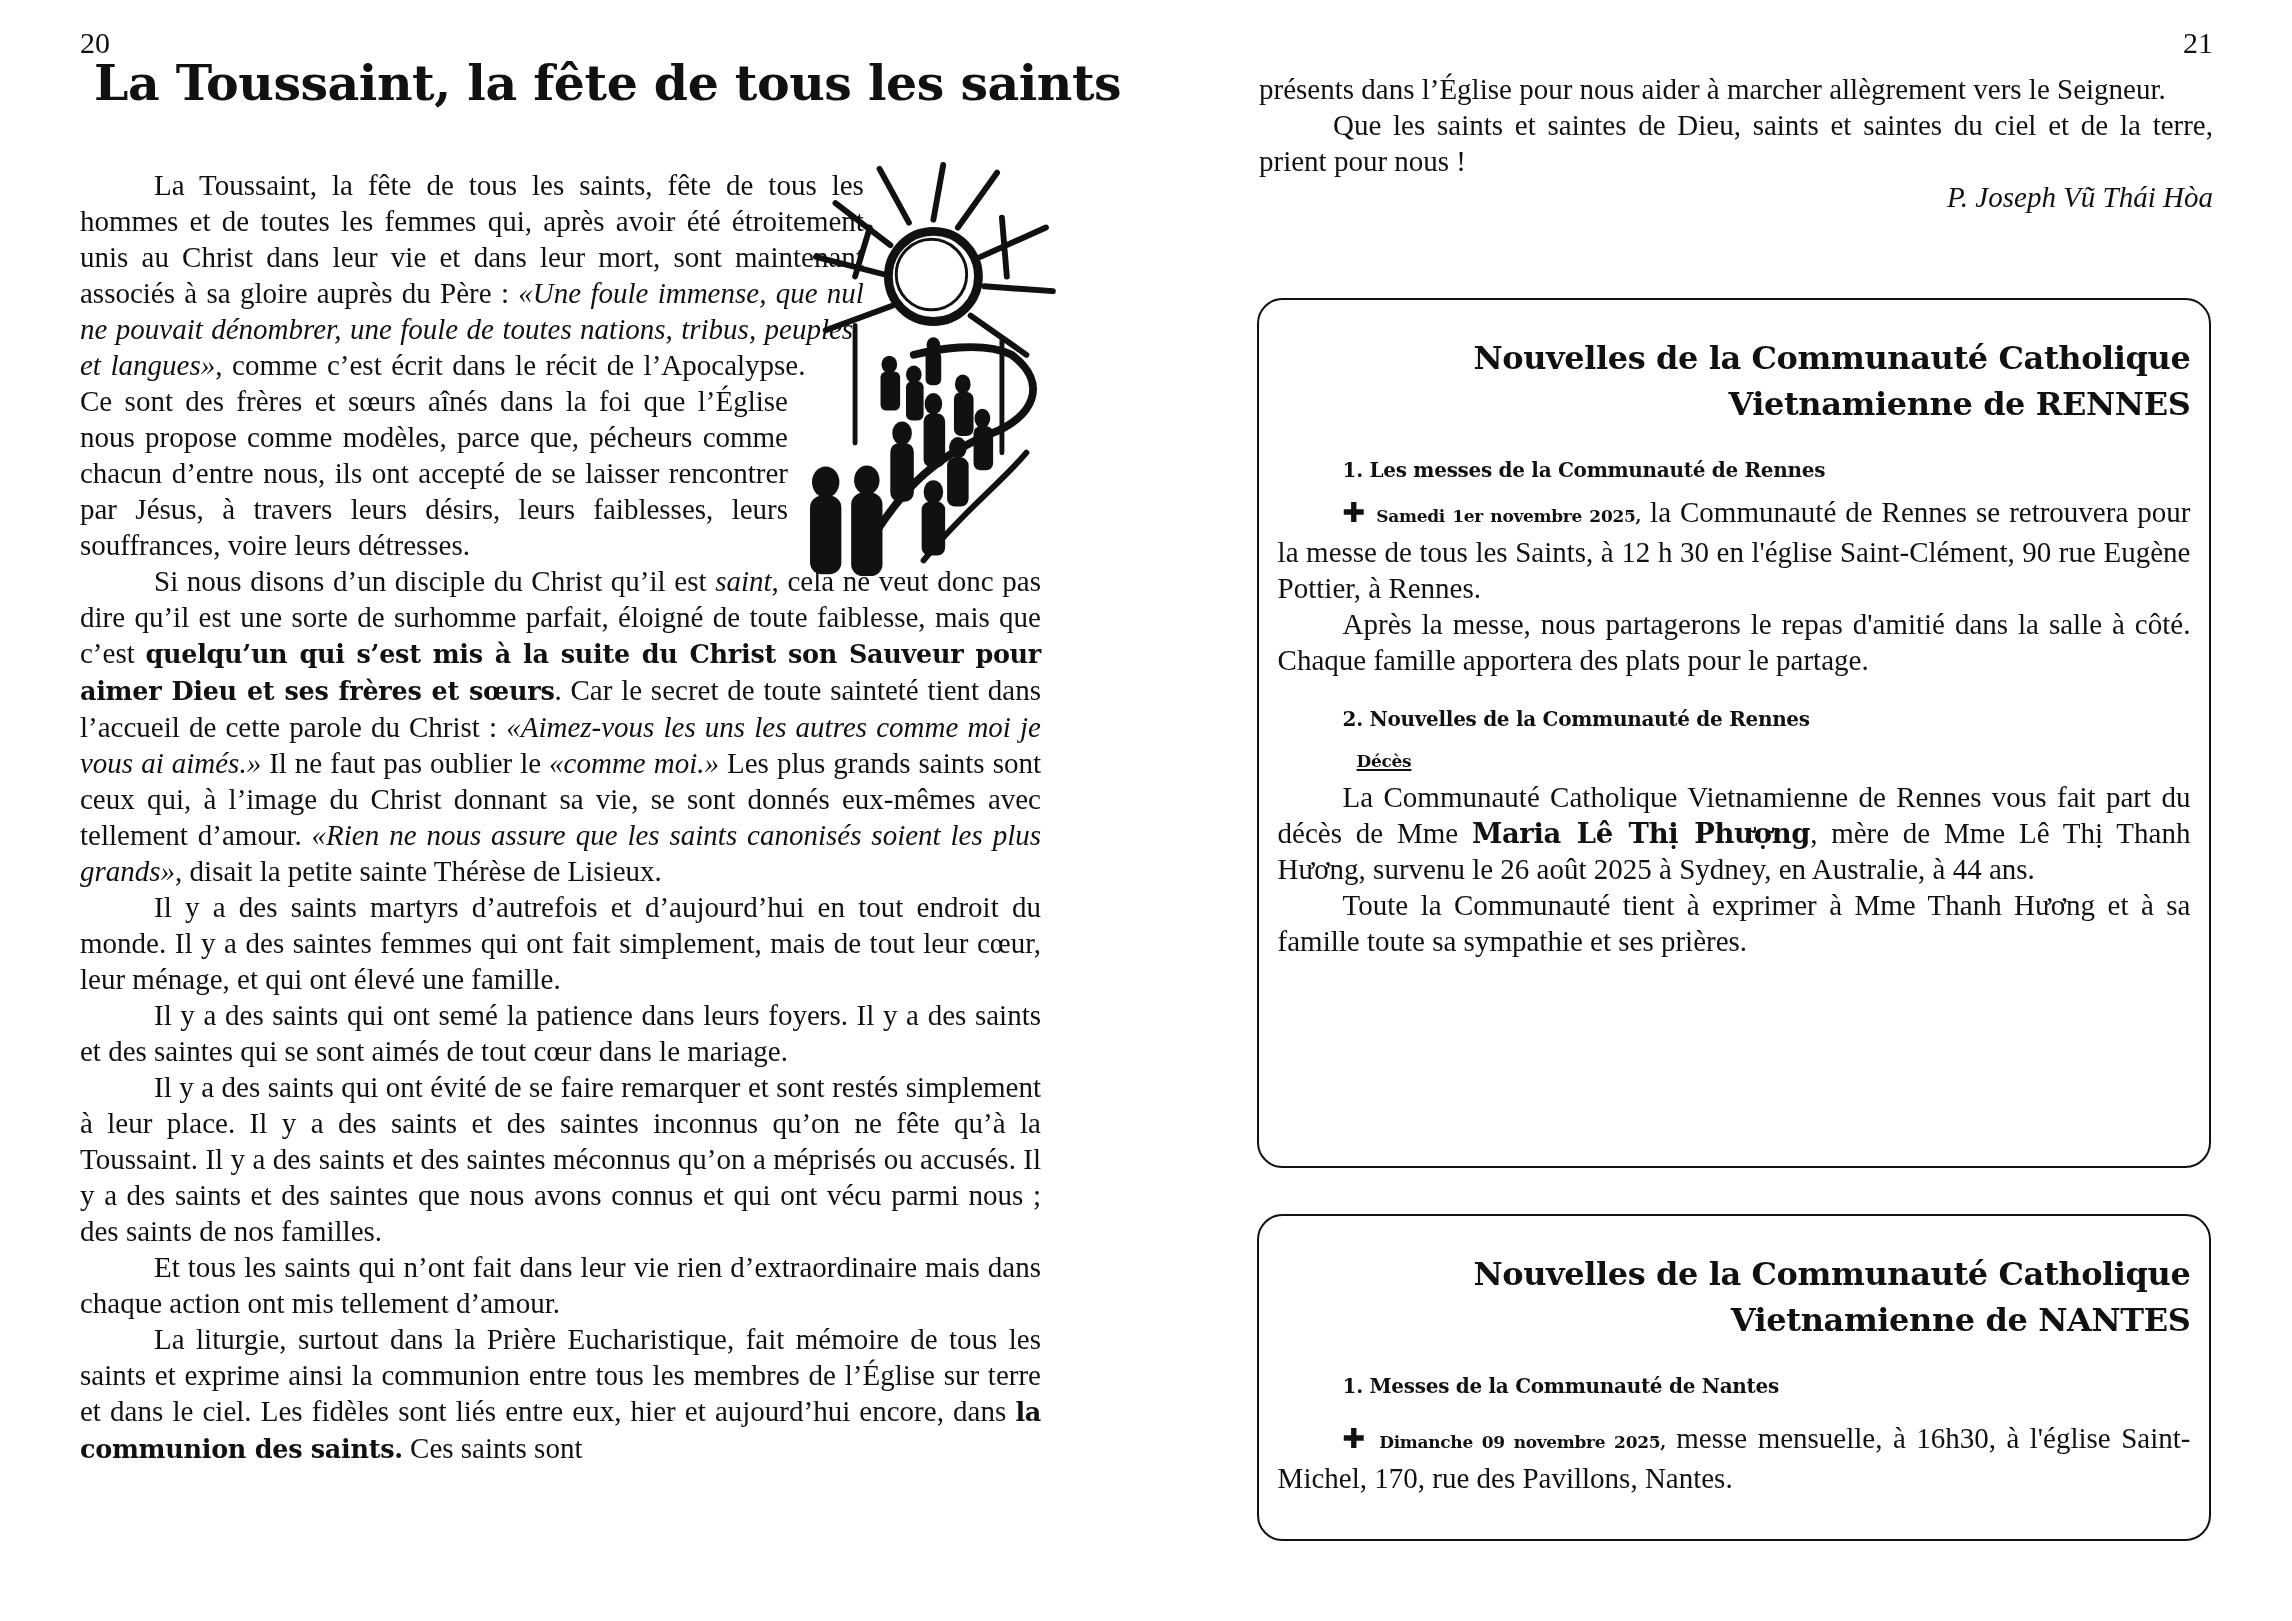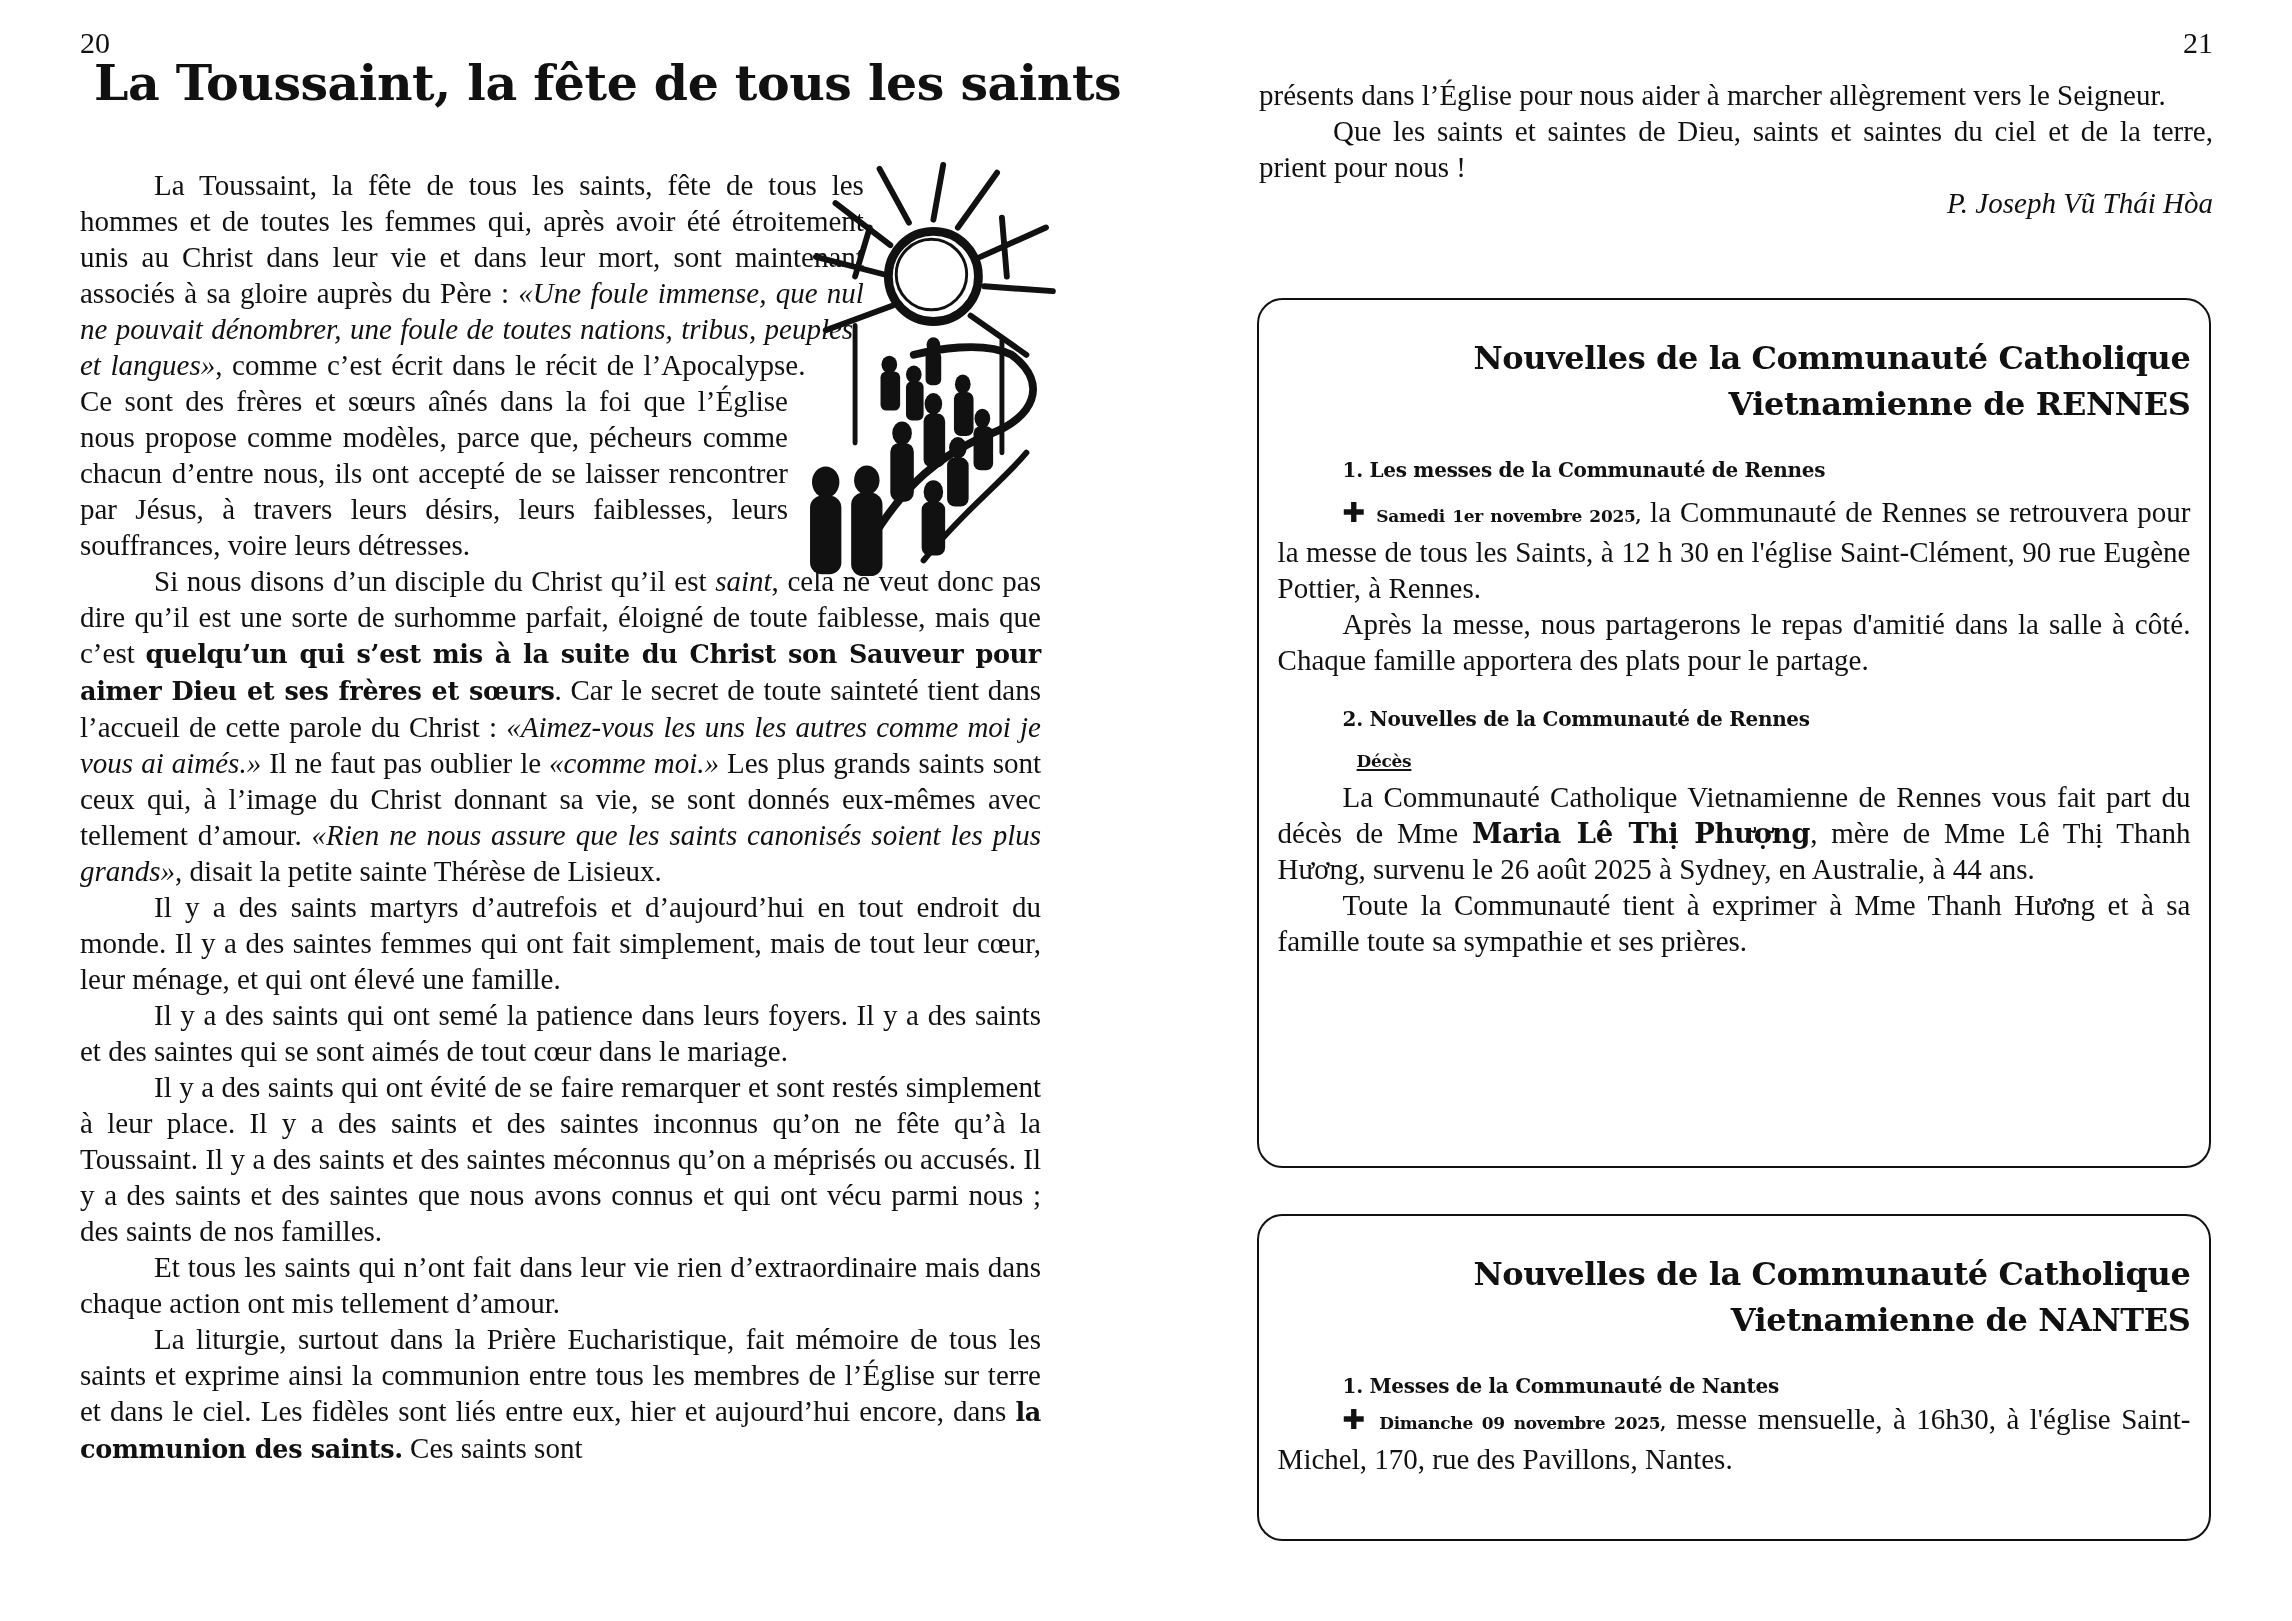--- a/index.html
+++ b/index.html
@@ -72,21 +72,21 @@
       <rect x="112" y="227" width="18" height="40" rx="6"></rect>
     <ellipse cx="95" cy="210" rx="8" ry="9"></ellipse>
       <rect x="86" y="217" width="20" height="40" rx="6"></rect>
     <ellipse cx="140" cy="190" rx="7" ry="8"></ellipse>
       <rect x="132" y="196" width="16" height="35" rx="6"></rect>
   </g>
 </svg>
 
 <div class="pagenum" style="right:80px;">21</div>
 
-<div class="col-text" style="left:1259px; top:77px; width:954px;">
+<div class="col-text" style="left:1259px; top:71px; width:954px;">
   <p class="noindent">présents dans l’Église pour nous aider à marcher allègrement vers le Seigneur.</p>
   <p>Que les saints et saintes de Dieu, saints et saintes du ciel et de la terre, prient pour nous !</p>
   <div class="signature">P. Joseph Vũ Thái Hòa</div>
 </div>
 
 <div class="box" style="top:298px; height:870px; padding:35px 18.6px 0 18.6px;">
   <div class="box-title">
     <div>Nouvelles de la Communauté Catholique</div>
     <div>Vietnamienne de RENNES</div>
   </div>
@@ -102,17 +102,17 @@
     <p class="indent">Toute la Communauté tient à exprimer à Mme Thanh Hương et à sa famille toute sa sympathie et ses prières.</p>
   </div>
 </div>
 
 <div class="box" style="top:1214px; height:327px; padding:35px 18.6px 0 18.6px;">
   <div class="box-title">
     <div>Nouvelles de la Communauté Catholique</div>
     <div>Vietnamienne de NANTES</div>
   </div>
   <div class="box-sub" style="margin:31px 0 0 65px;">1. Messes de la Communauté de Nantes</div>
-  <div class="box-body" style="margin-top:3px;">
+  <div class="box-body" style="margin-top:22px;">
     <p class="indent"><span class="cross">✚</span> <b>Dimanche 09 novembre 2025,</b><span> messe mensuelle, à 16h30, à l'église Saint-Michel, 170, rue des Pavillons, Nantes.</span></p>
   </div>
 </div>
 
 
 </body></html>

